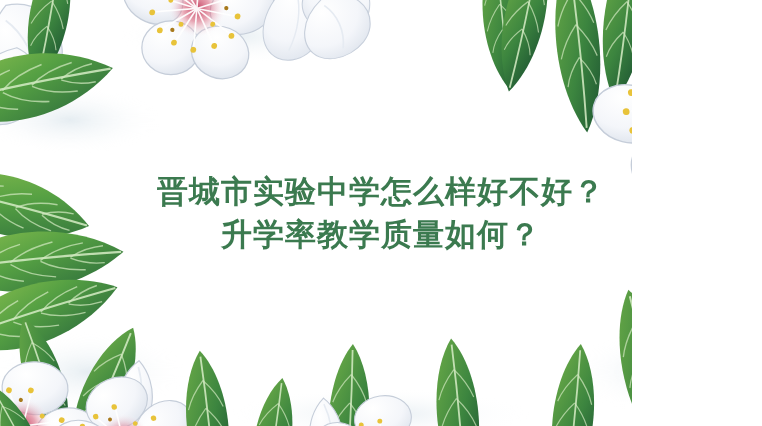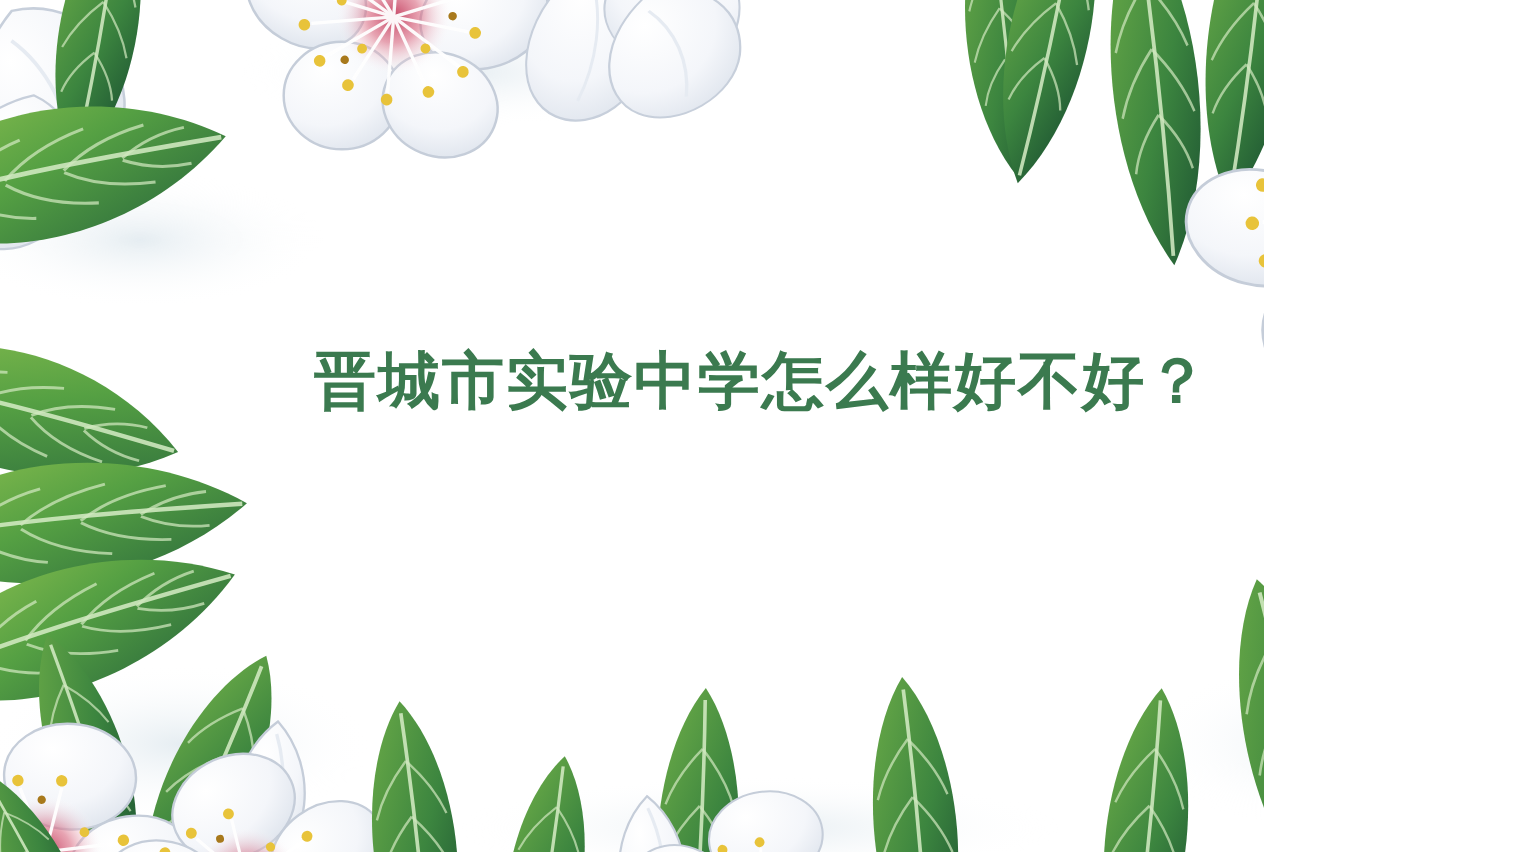--- a/index.html
+++ b/index.html
@@ -235,15 +235,16 @@
       <use href="#leafShapeTall" transform="translate(614,288) rotate(-12 30 75) scale(1.0,1.12)"></use>
       <use href="#budShape" transform="translate(654,366) rotate(10 26 44) scale(1.15)"></use>
       <use href="#blossomShape" transform="translate(672,322) rotate(-14 64 64) scale(1.2)"></use>
       <use href="#leafShape" transform="translate(684,392) rotate(22 75 30) scale(0.85,0.9)"></use>
       <use href="#leafShapeTall" transform="translate(712,268) rotate(28 30 75) scale(0.8,0.9)"></use>
     </g>
   </svg>
 
   <div id="title-block">
     <span class="title-line">晋城市实验中学怎么样好不好？</span>
+    <span class="title-line">升学率教学质量如何？</span>
   </div>
 
 </div>
 
 </body></html>

